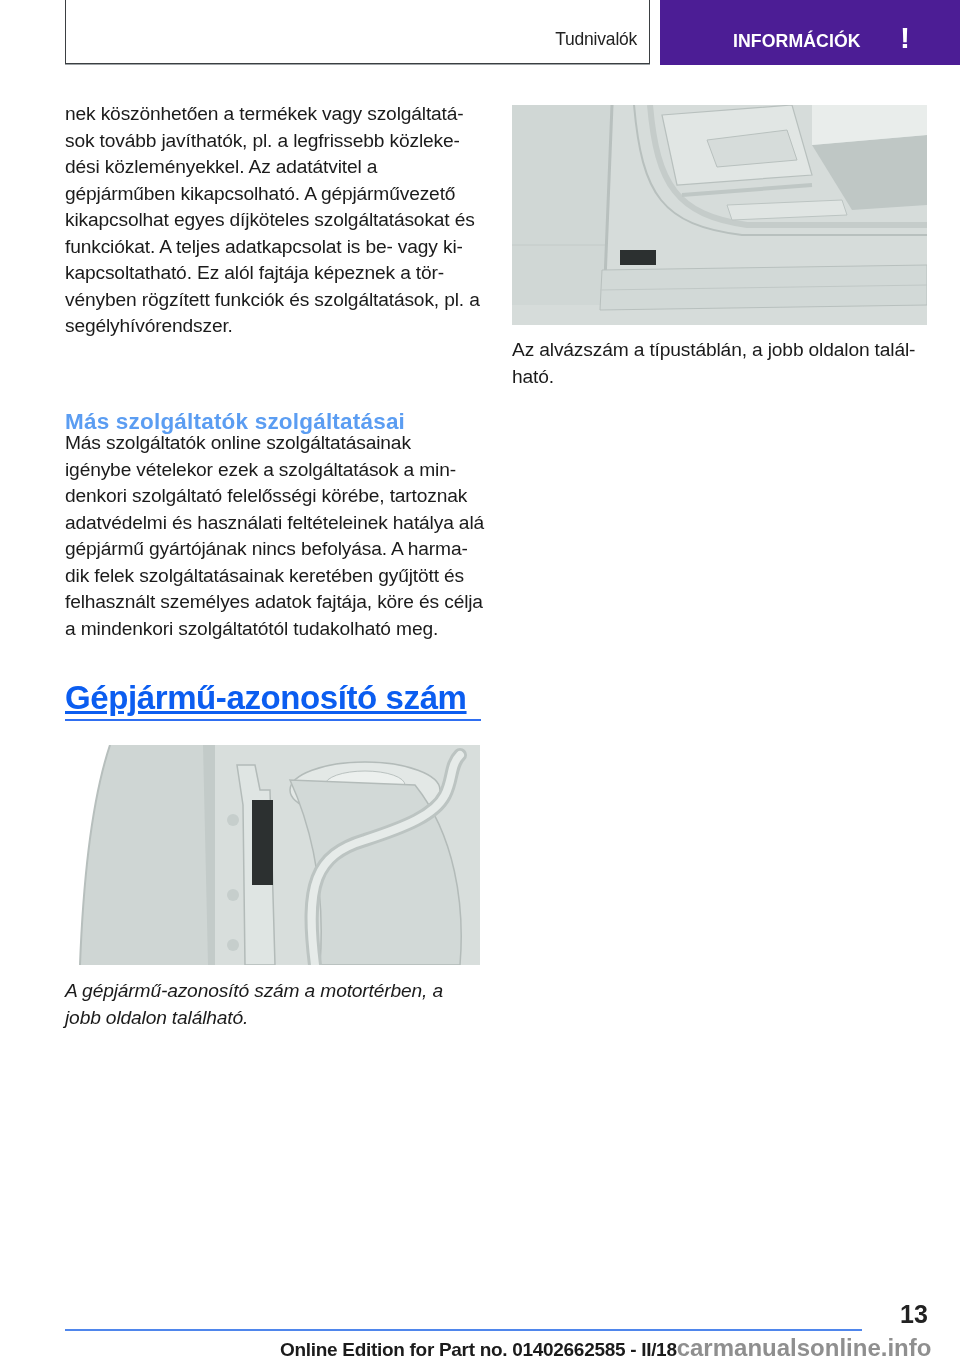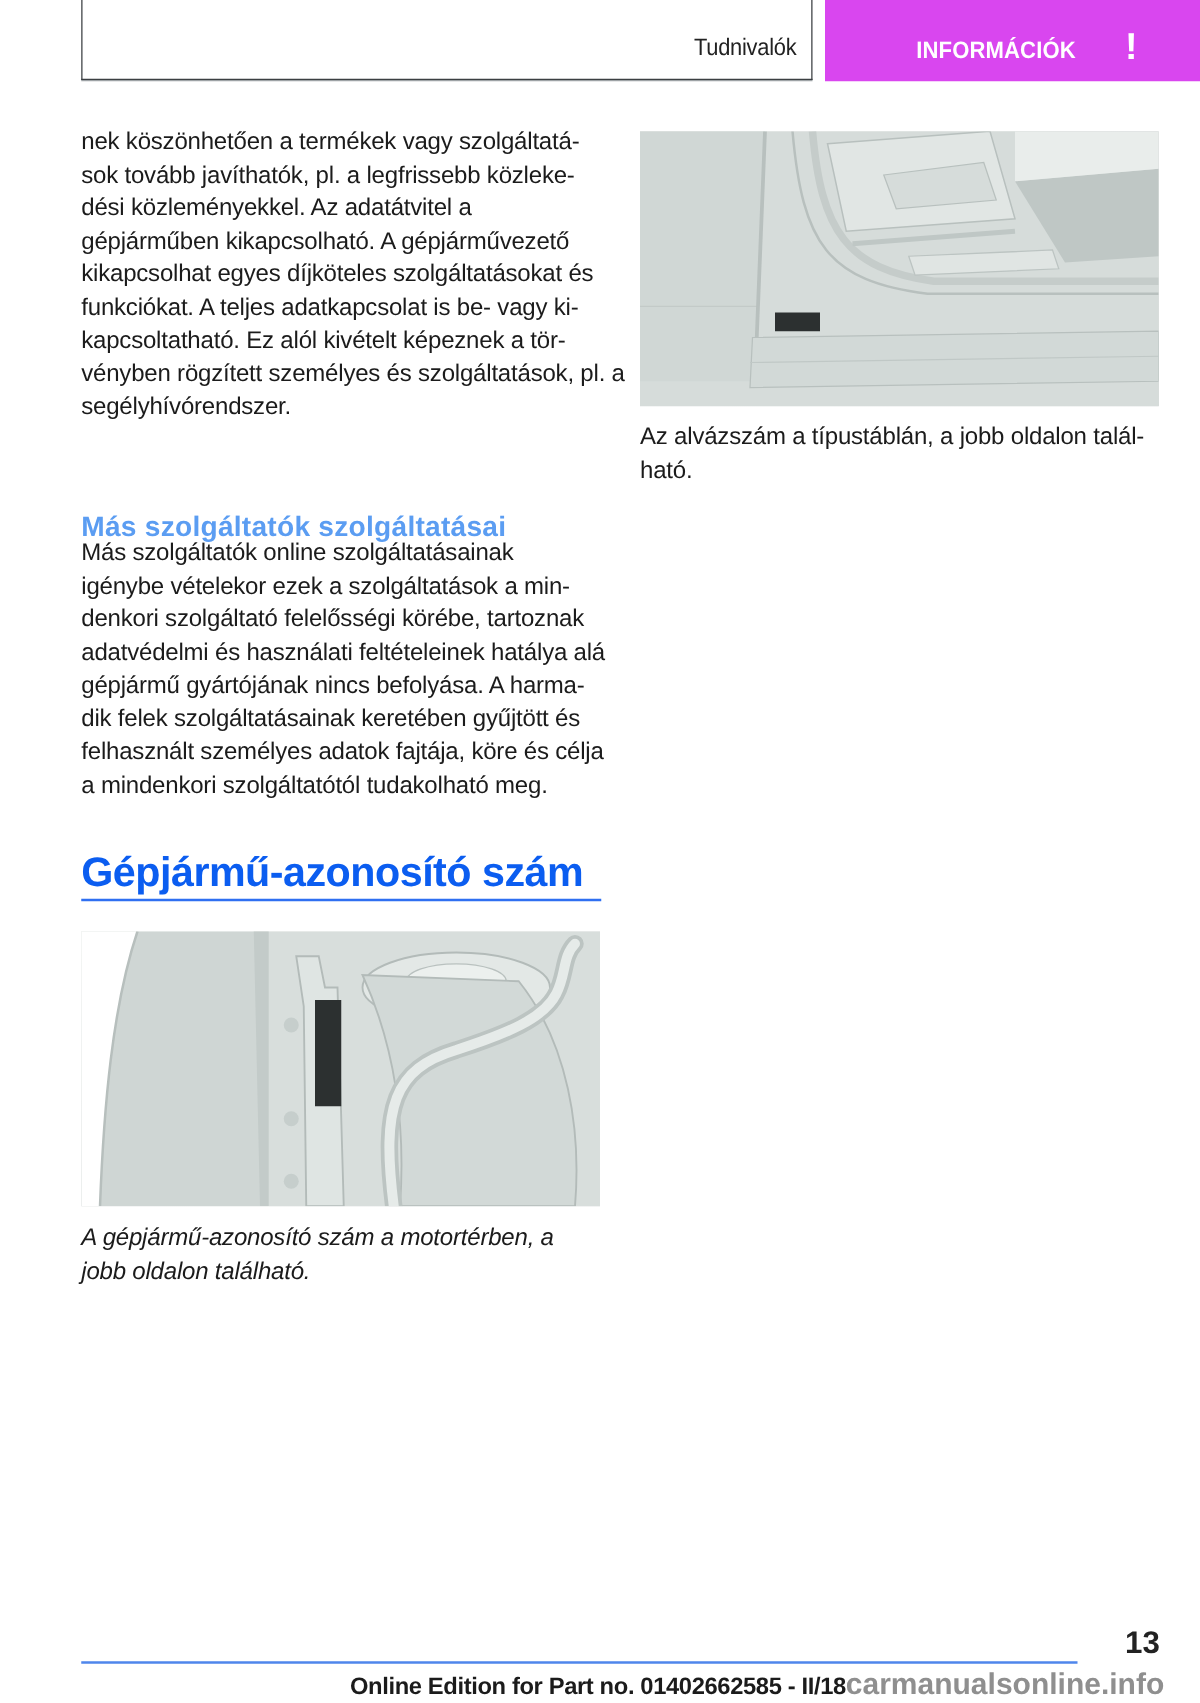--- a/index.html
+++ b/index.html
@@ -12,21 +12,21 @@
       border: 1.5px solid #3b3f42; border-top: none;
       box-shadow: 0 1px 0 #9ea3a6;
     }
     .hdr-section {
       position: absolute; right: 12px; top: 30px;
       font-size: 19px; color: #222; letter-spacing: -0.2px;
       transform: scaleX(0.92); transform-origin: right center;
     }
     .hdr-chapter {
       position: absolute; left: 660px; top: 0; width: 300px; height: 65px;
-      background: #d946ef;
+      background: #4c1d95;
     }
     .hdr-chapter-label {
       position: absolute; left: 73px; top: 30px;
       font-size: 19px; font-weight: bold; color: #ffffff; letter-spacing: 0.1px;
       transform: scaleX(0.93); transform-origin: left center;
     }
     .hdr-chapter-icon {
       position: absolute; left: 240px; top: 23px;
       font-size: 30px; font-weight: bold; color: #ffffff; line-height: 1;
     }
@@ -96,39 +96,39 @@
 
 <div class="col col-left">
 
   <div class="body-text" style="position:absolute; left:0; top:101px; width:420px;">
     <span class="ln">nek köszönhetően a termékek vagy szolgáltatá-</span>
     <span class="ln">sok tovább javíthatók, pl. a legfrissebb közleke-</span>
     <span class="ln">dési közleményekkel. Az adatátvitel a</span>
     <span class="ln">gépjárműben kikapcsolható. A gépjárművezető</span>
     <span class="ln">kikapcsolhat egyes díjköteles szolgáltatásokat és</span>
     <span class="ln">funkciókat. A teljes adatkapcsolat is be- vagy ki-</span>
-    <span class="ln">kapcsoltatható. Ez alól kivételt képeznek a tör-</span>
-    <span class="ln">vényben rögzített személyes és szolgáltatások, pl. a</span>
+    <span class="ln">kapcsoltatható. Ez alól fajtája képeznek a tör-</span>
+    <span class="ln">vényben rögzített funkciók és szolgáltatások, pl. a</span>
     <span class="ln">segélyhívórendszer.</span>
   </div>
 
   <h2 class="h2" style="top:380px;">Más szolgáltatók szolgáltatásai</h2>
 
   <div class="body-text" style="position:absolute; left:0; top:414px; width:420px;margin-top:16px;">
     <span class="ln">Más szolgáltatók online szolgáltatásainak</span>
     <span class="ln">igénybe vételekor ezek a szolgáltatások a min-</span>
     <span class="ln">denkori szolgáltató felelősségi körébe, tartoznak</span>
     <span class="ln">adatvédelmi és használati feltételeinek hatálya alá</span>
     <span class="ln">gépjármű gyártójának nincs befolyása. A harma-</span>
     <span class="ln">dik felek szolgáltatásainak keretében gyűjtött és</span>
     <span class="ln">felhasznált személyes adatok fajtája, köre és célja</span>
     <span class="ln">a mindenkori szolgáltatótól tudakolható meg.</span>
   </div>
 
-  <h1 class="h1" style="top:679px;">Gépjármű-azonosító szám</h1>
+  <h1 class="h1" style="top:679px;text-decoration:underline;">Gépjármű-azonosító szám</h1>
   <div class="h1-rule" style="top:719px;"></div>
 </div>
 
 <div class="figure fig-engine">
   <svg viewBox="0 0 415 220" preserveAspectRatio="none">
     <rect x="0" y="0" width="415" height="220" fill="#ffffff"></rect>
 
     <path d="M45 0 C25 60 18 140 15 220 L150 220 L150 0 Z" fill="#cfd6d4"></path>
     <path d="M45 0 C25 60 18 140 15 220" stroke="#b7bfbd" stroke-width="2" fill="none"></path>
 

